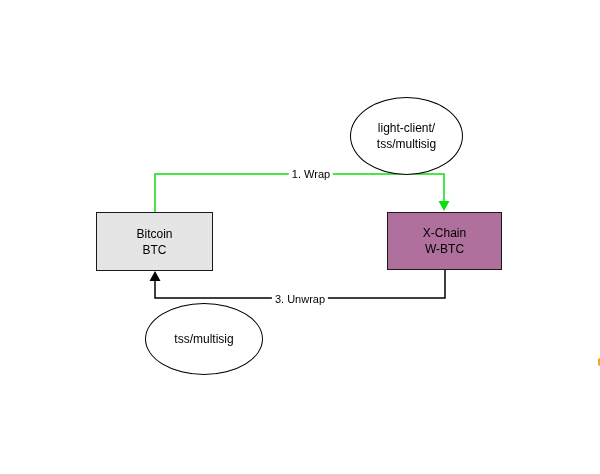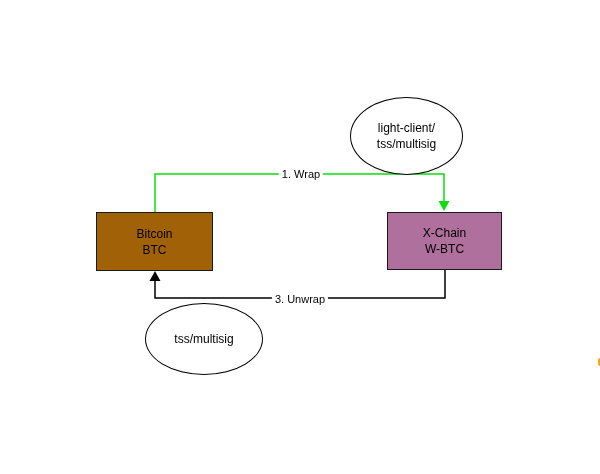--- a/index.html
+++ b/index.html
@@ -56,21 +56,21 @@
   .edge-label {
     position: absolute;
     transform: translate(-50%, -50%);
     background: #ffffff;
     padding: 0 3px;
     font-size: 11px;
     line-height: 14px;
     color: #000;
     white-space: nowrap;
   }
-  .edge-label.wrap   { left: 301px; top: 174px; }
+  .edge-label.wrap   { left: 311px; top: 174px; }
   .edge-label.unwrap { left: 300px; top: 299px; }
   .watermark {
     position: absolute;
     right: 11px;
     bottom: 7px;
     display: flex;
     align-items: center;
     gap: 4px;
   }
   .wm-icon {
@@ -120,21 +120,21 @@
 
   <div class="node-ellipse light-client">
     <span>light-client/</span>
     <span>tss/multisig</span>
   </div>
 
   <div class="node-ellipse tss">
     <span>tss/multisig</span>
   </div>
 
-  <div class="node-rect bitcoin" style="background-color: #a16207;">
+  <div class="node-rect bitcoin" style="background-color: #e5e5e5;">
     <span>Bitcoin</span>
     <span>BTC</span>
   </div>
 
   <div class="node-rect xchain" style="background-color: rgb(175, 112, 157);">
     <span>X-Chain</span>
     <span>W-BTC</span>
   </div>
 
   <div class="edge-label wrap">1. Wrap</div>

